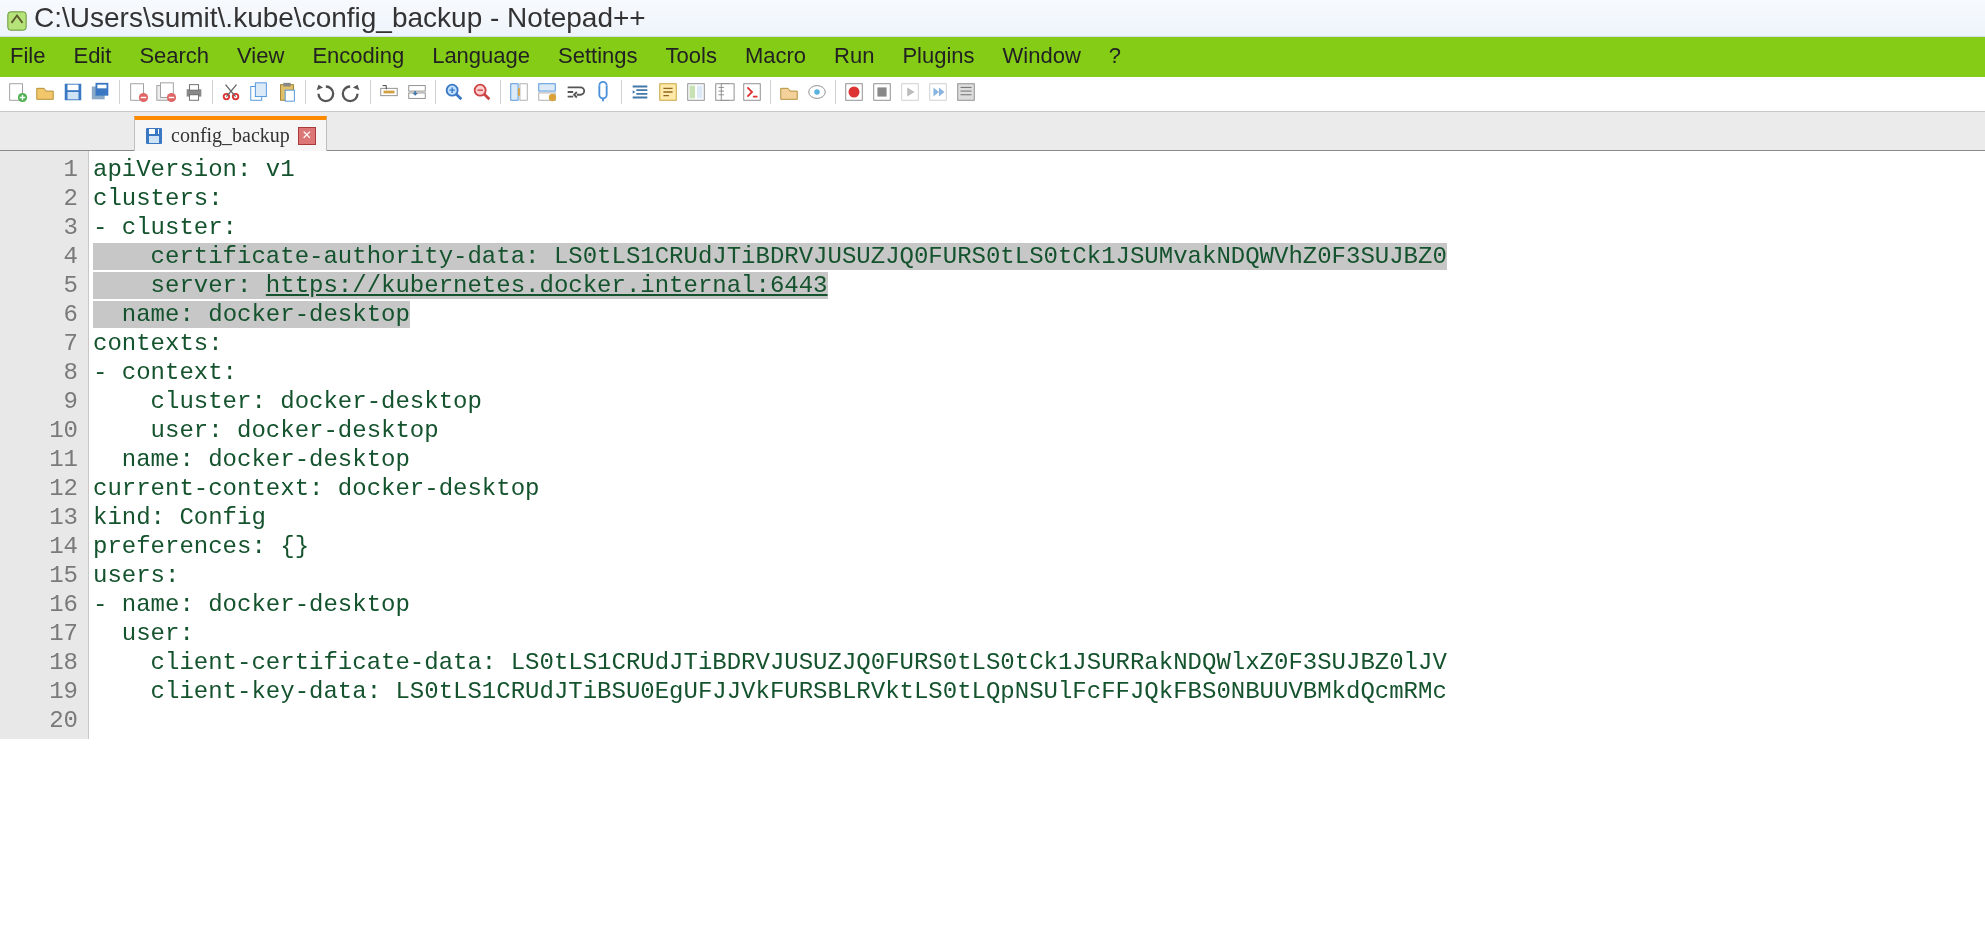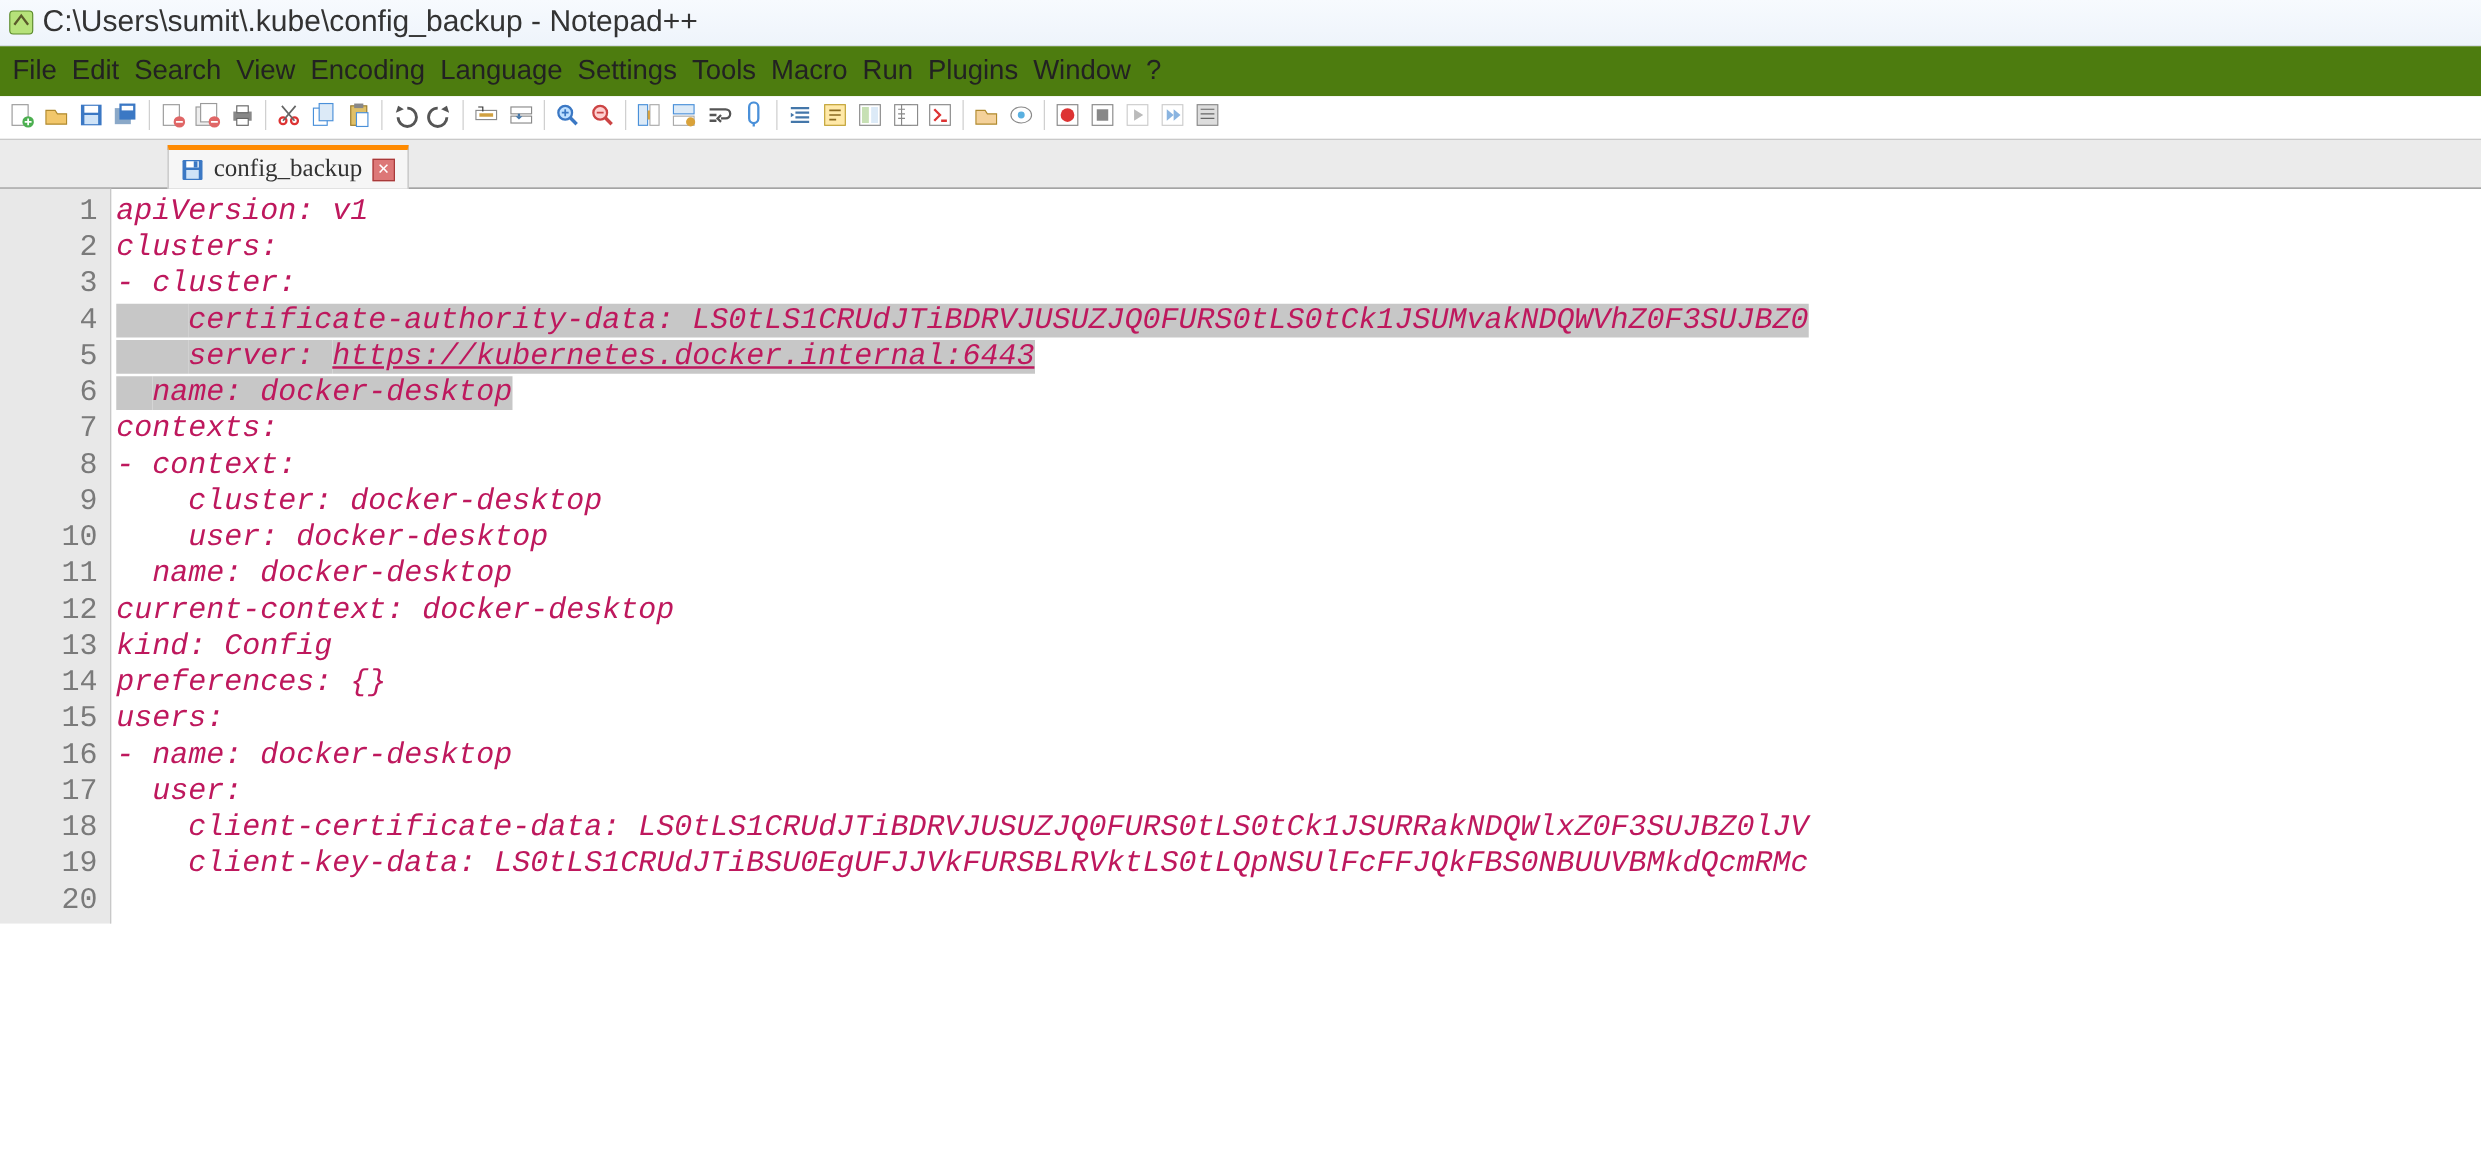--- a/index.html
+++ b/index.html
@@ -12,34 +12,34 @@
     width: 1985px;
     overflow-x: hidden;
   }
   .titlebar {
     display: flex;
     align-items: center;
     height: 36px;
     padding: 0 6px;
     background: linear-gradient(#f7fafe, #eef4fb);
     border-bottom: 1px solid #d6dde6;
-    font-size: 24px;
+    font-size: 28px;
     color: #333;
   }
   .titlebar .app-icon {
     width: 22px;
     height: 22px;
     margin-right: 6px;
   }
   .menubar {
     display: flex;
     align-items: center;
-    gap: 12px;
+    gap: 28px;
     padding: 6px 10px 8px 10px;
-    background: #4d7c0f;
+    background: #84cc16;
     font-size: 22px;
     color: #222;
   }
   .menubar .menu-item {
     cursor: pointer;
   }
   .toolbar {
     display: flex;
     align-items: center;
     gap: 2px;
@@ -109,23 +109,22 @@
     width: 78px;
     background: #e8e8e8;
     border-right: 1px solid #c8c8c8;
     color: #7a7a7a;
     text-align: right;
     padding: 4px 10px 4px 0;
   }
   .code {
     flex: 1;
     padding: 4px 0 4px 4px;
-    color: #be185d;
+    color: #14532d;
     overflow: hidden;
-    font-style: italic;
   }
   .line {
     height: 29px;
     position: relative;
   }
   .sel {
     background: #c7c7c7;
     text-align: right;
   }
   .url {

